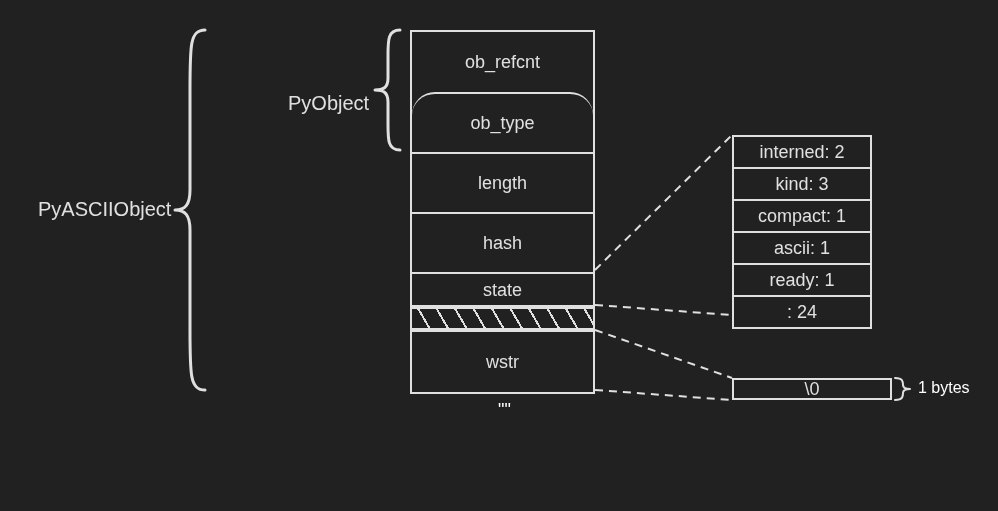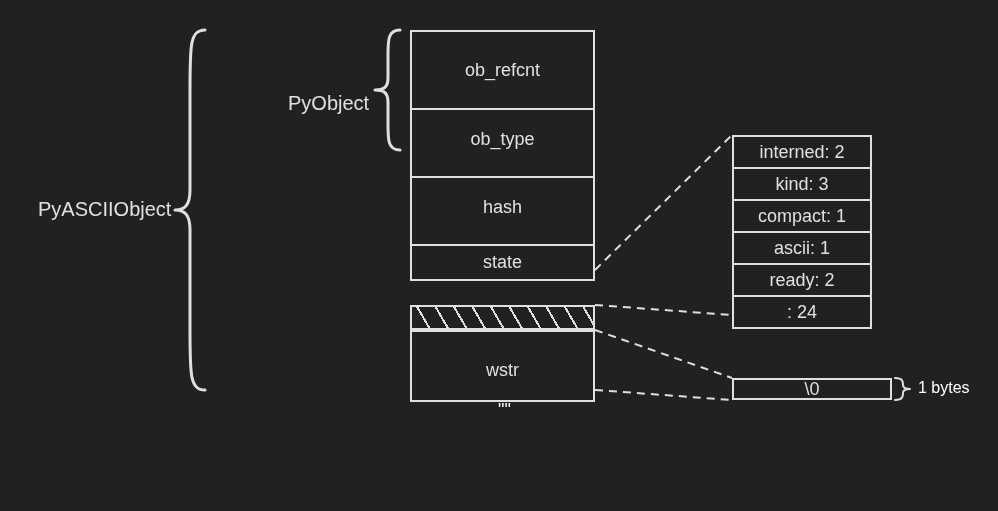--- a/index.html
+++ b/index.html
@@ -28,21 +28,20 @@
     border: 2px solid #e0e0e0;
     box-sizing: border-box;
   }
   .cell {
     box-sizing: border-box;
     border-top: 2px solid #e0e0e0;
     display: flex;
     align-items: center;
     justify-content: center;
     font-size: 18px;
-    margin-top: 8px;
   }
   .cell:first-child { border-top: none; }
 
   svg.overlay {
     position: absolute;
     left: 0; top: 0;
     width: 998px;
     height: 511px;
     pointer-events: none;
   }
@@ -142,37 +141,38 @@
          C906,389 903,390 903,393
          C903,396 903,400 895,400"></path>
   </svg>
 
   <div class="label" style="left:38px; top:198px;">PyASCIIObject</div>
 
   <div class="label" style="left:288px; top:92px;">PyObject</div>
 
   <div class="struct-box" style="left:410px; top:30px; width:185px;">
     <div class="cell" style="height:60px;">ob_refcnt</div>
-    <div class="cell" style="height:60px;">ob_type</div>
+    <div class="cell" style="height:60px;border-radius:23px;">ob_type</div>
+    <div class="cell" style="height:60px;">length</div>
     <div class="cell" style="height:60px;">hash</div>
     <div class="cell" style="height:35px;">state</div>
   </div>
 
   <div class="hatch" style="left:410px; top:305px; width:185px; height:25px;"></div>
 
   <div class="struct-box" style="left:410px; top:330px; width:185px;">
     <div class="cell" style="height:60px;">wstr</div>
   </div>
 
   <div class="bits-table" style="left:732px; top:135px; width:140px;">
     <div class="bits-row">interned: 2</div>
     <div class="bits-row">kind: 3</div>
     <div class="bits-row">compact: 1</div>
     <div class="bits-row">ascii: 1</div>
-    <div class="bits-row">ready: 2</div>
+    <div class="bits-row">ready: 1</div>
     <div class="bits-row">: 24</div>
   </div>
 
   <div class="buf-box" style="left:732px; top:378px; width:160px; height:22px;">
     <span>\0</span>
   </div>
 
   <div class="caption" style="left:918px; top:379px; font-size:16px;">1 bytes</div>
 
   <div class="caption" style="left:498px; top:400px;">""</div>

